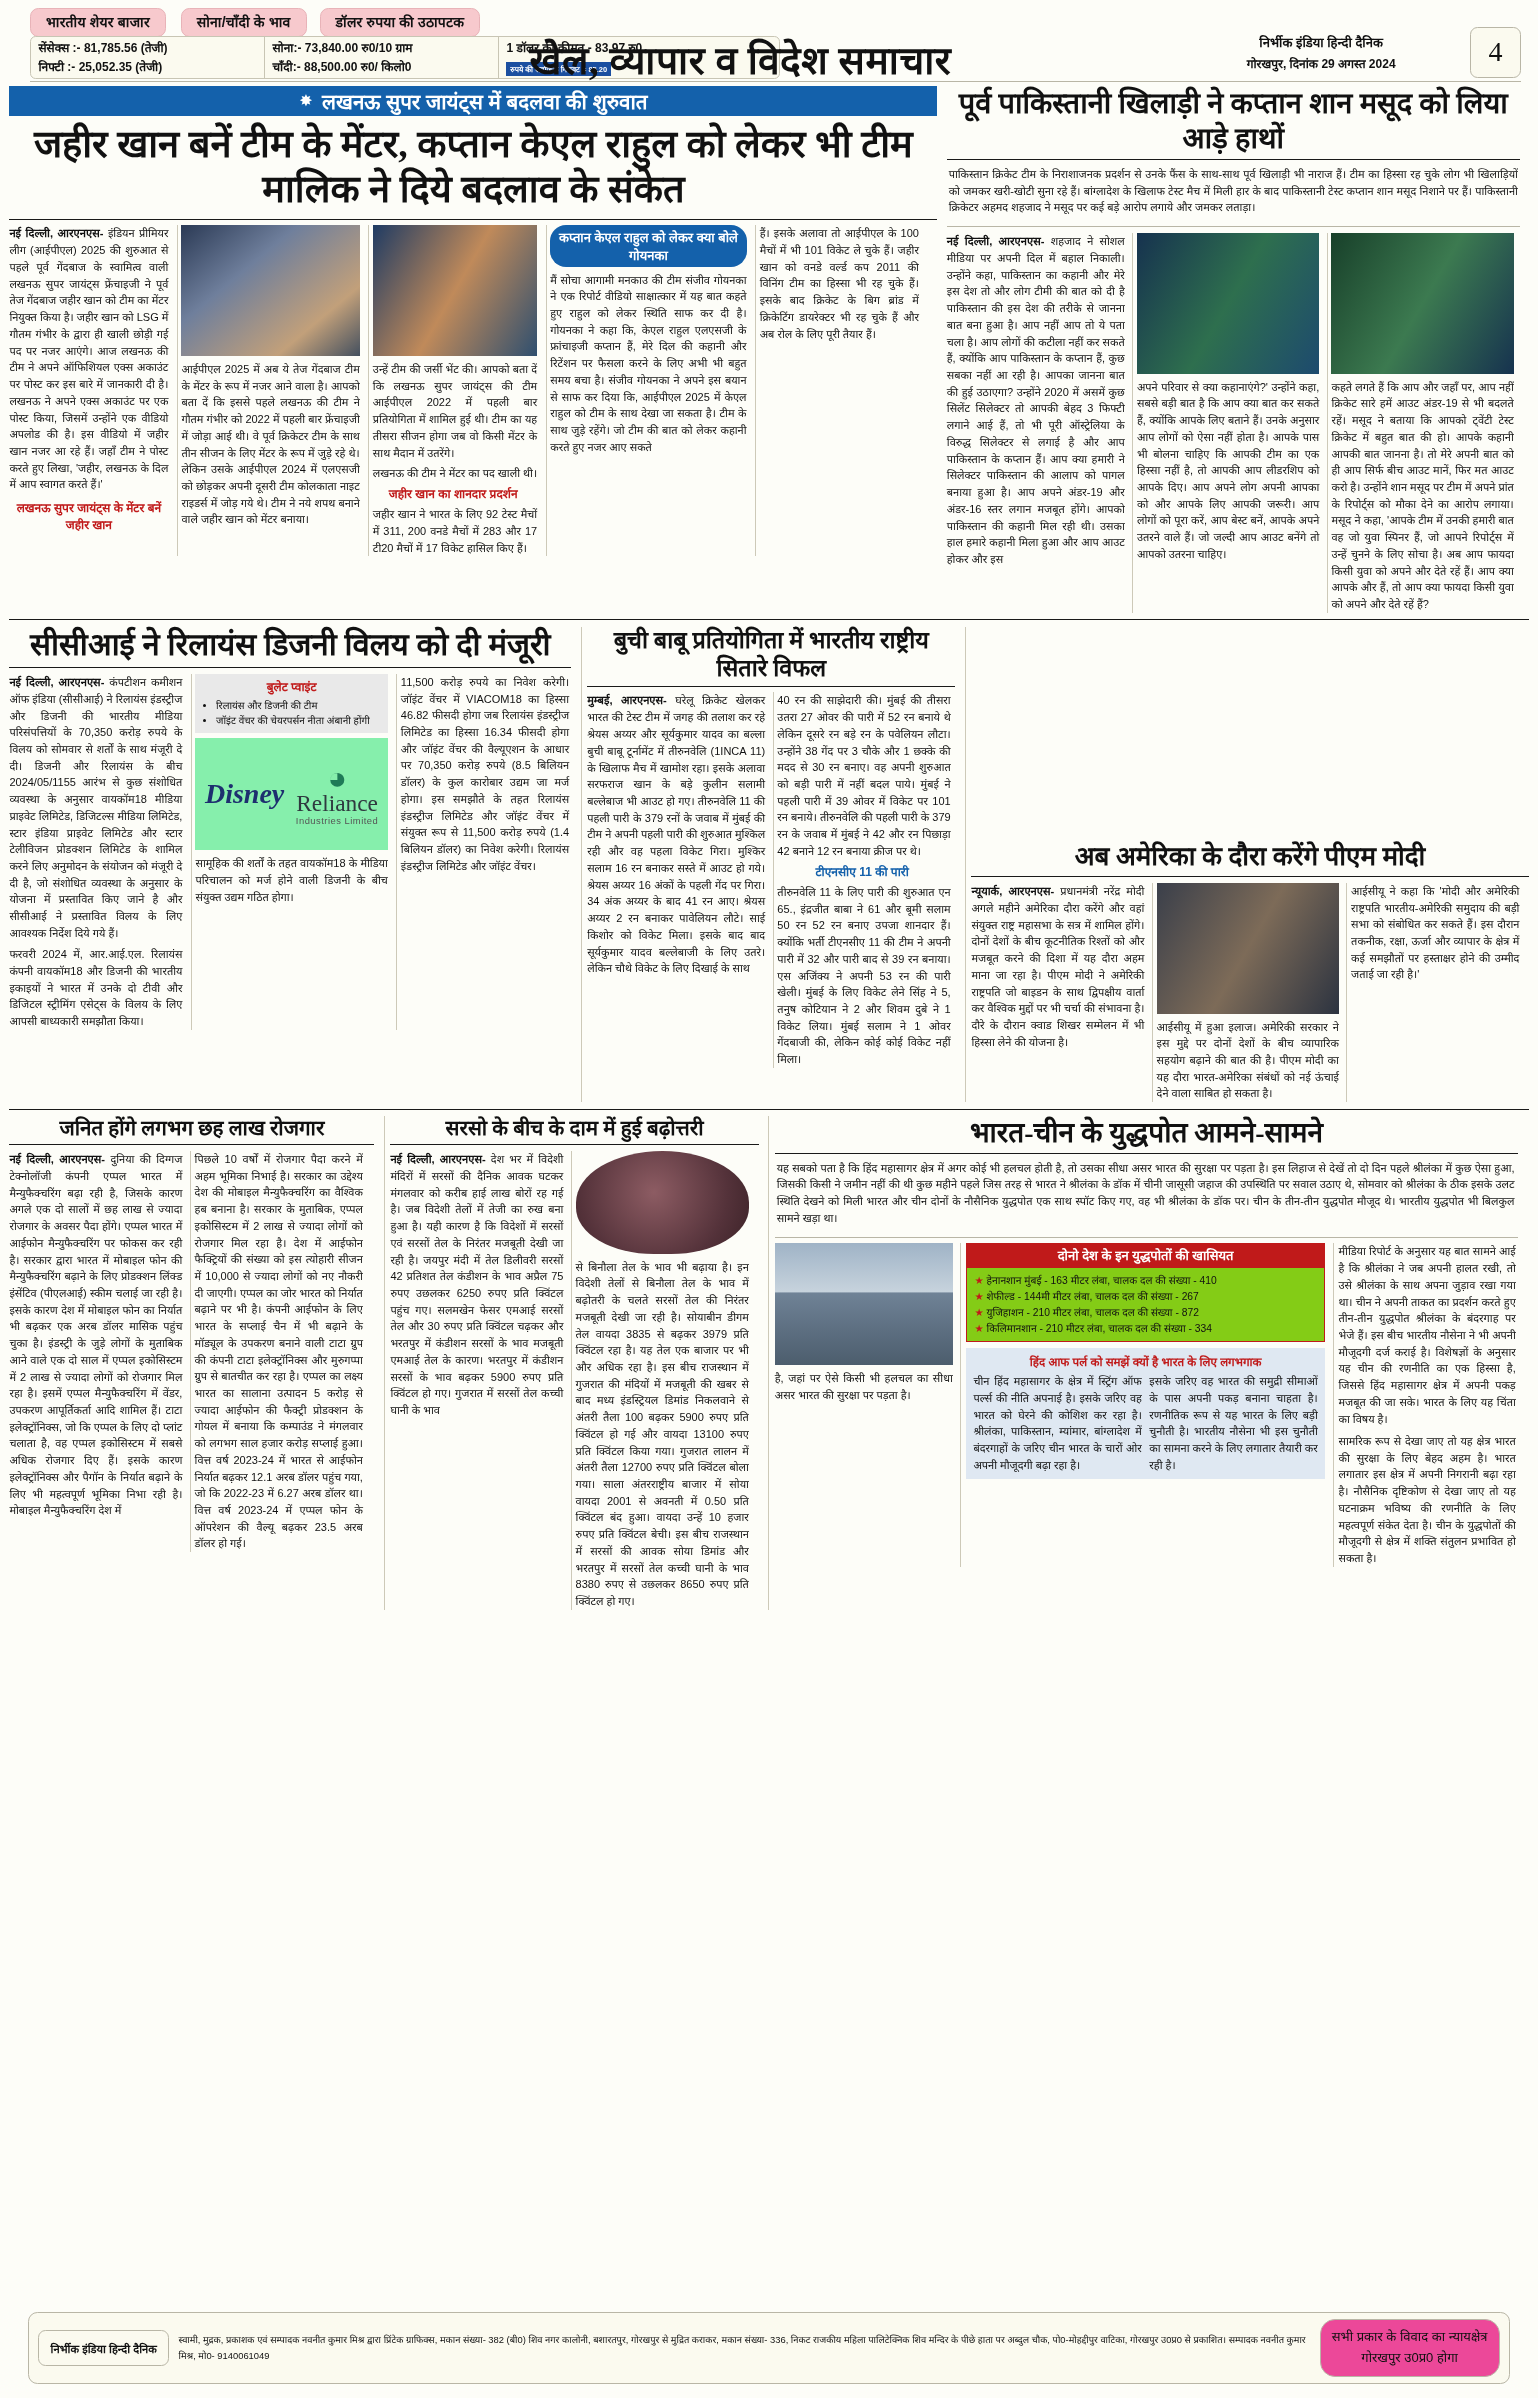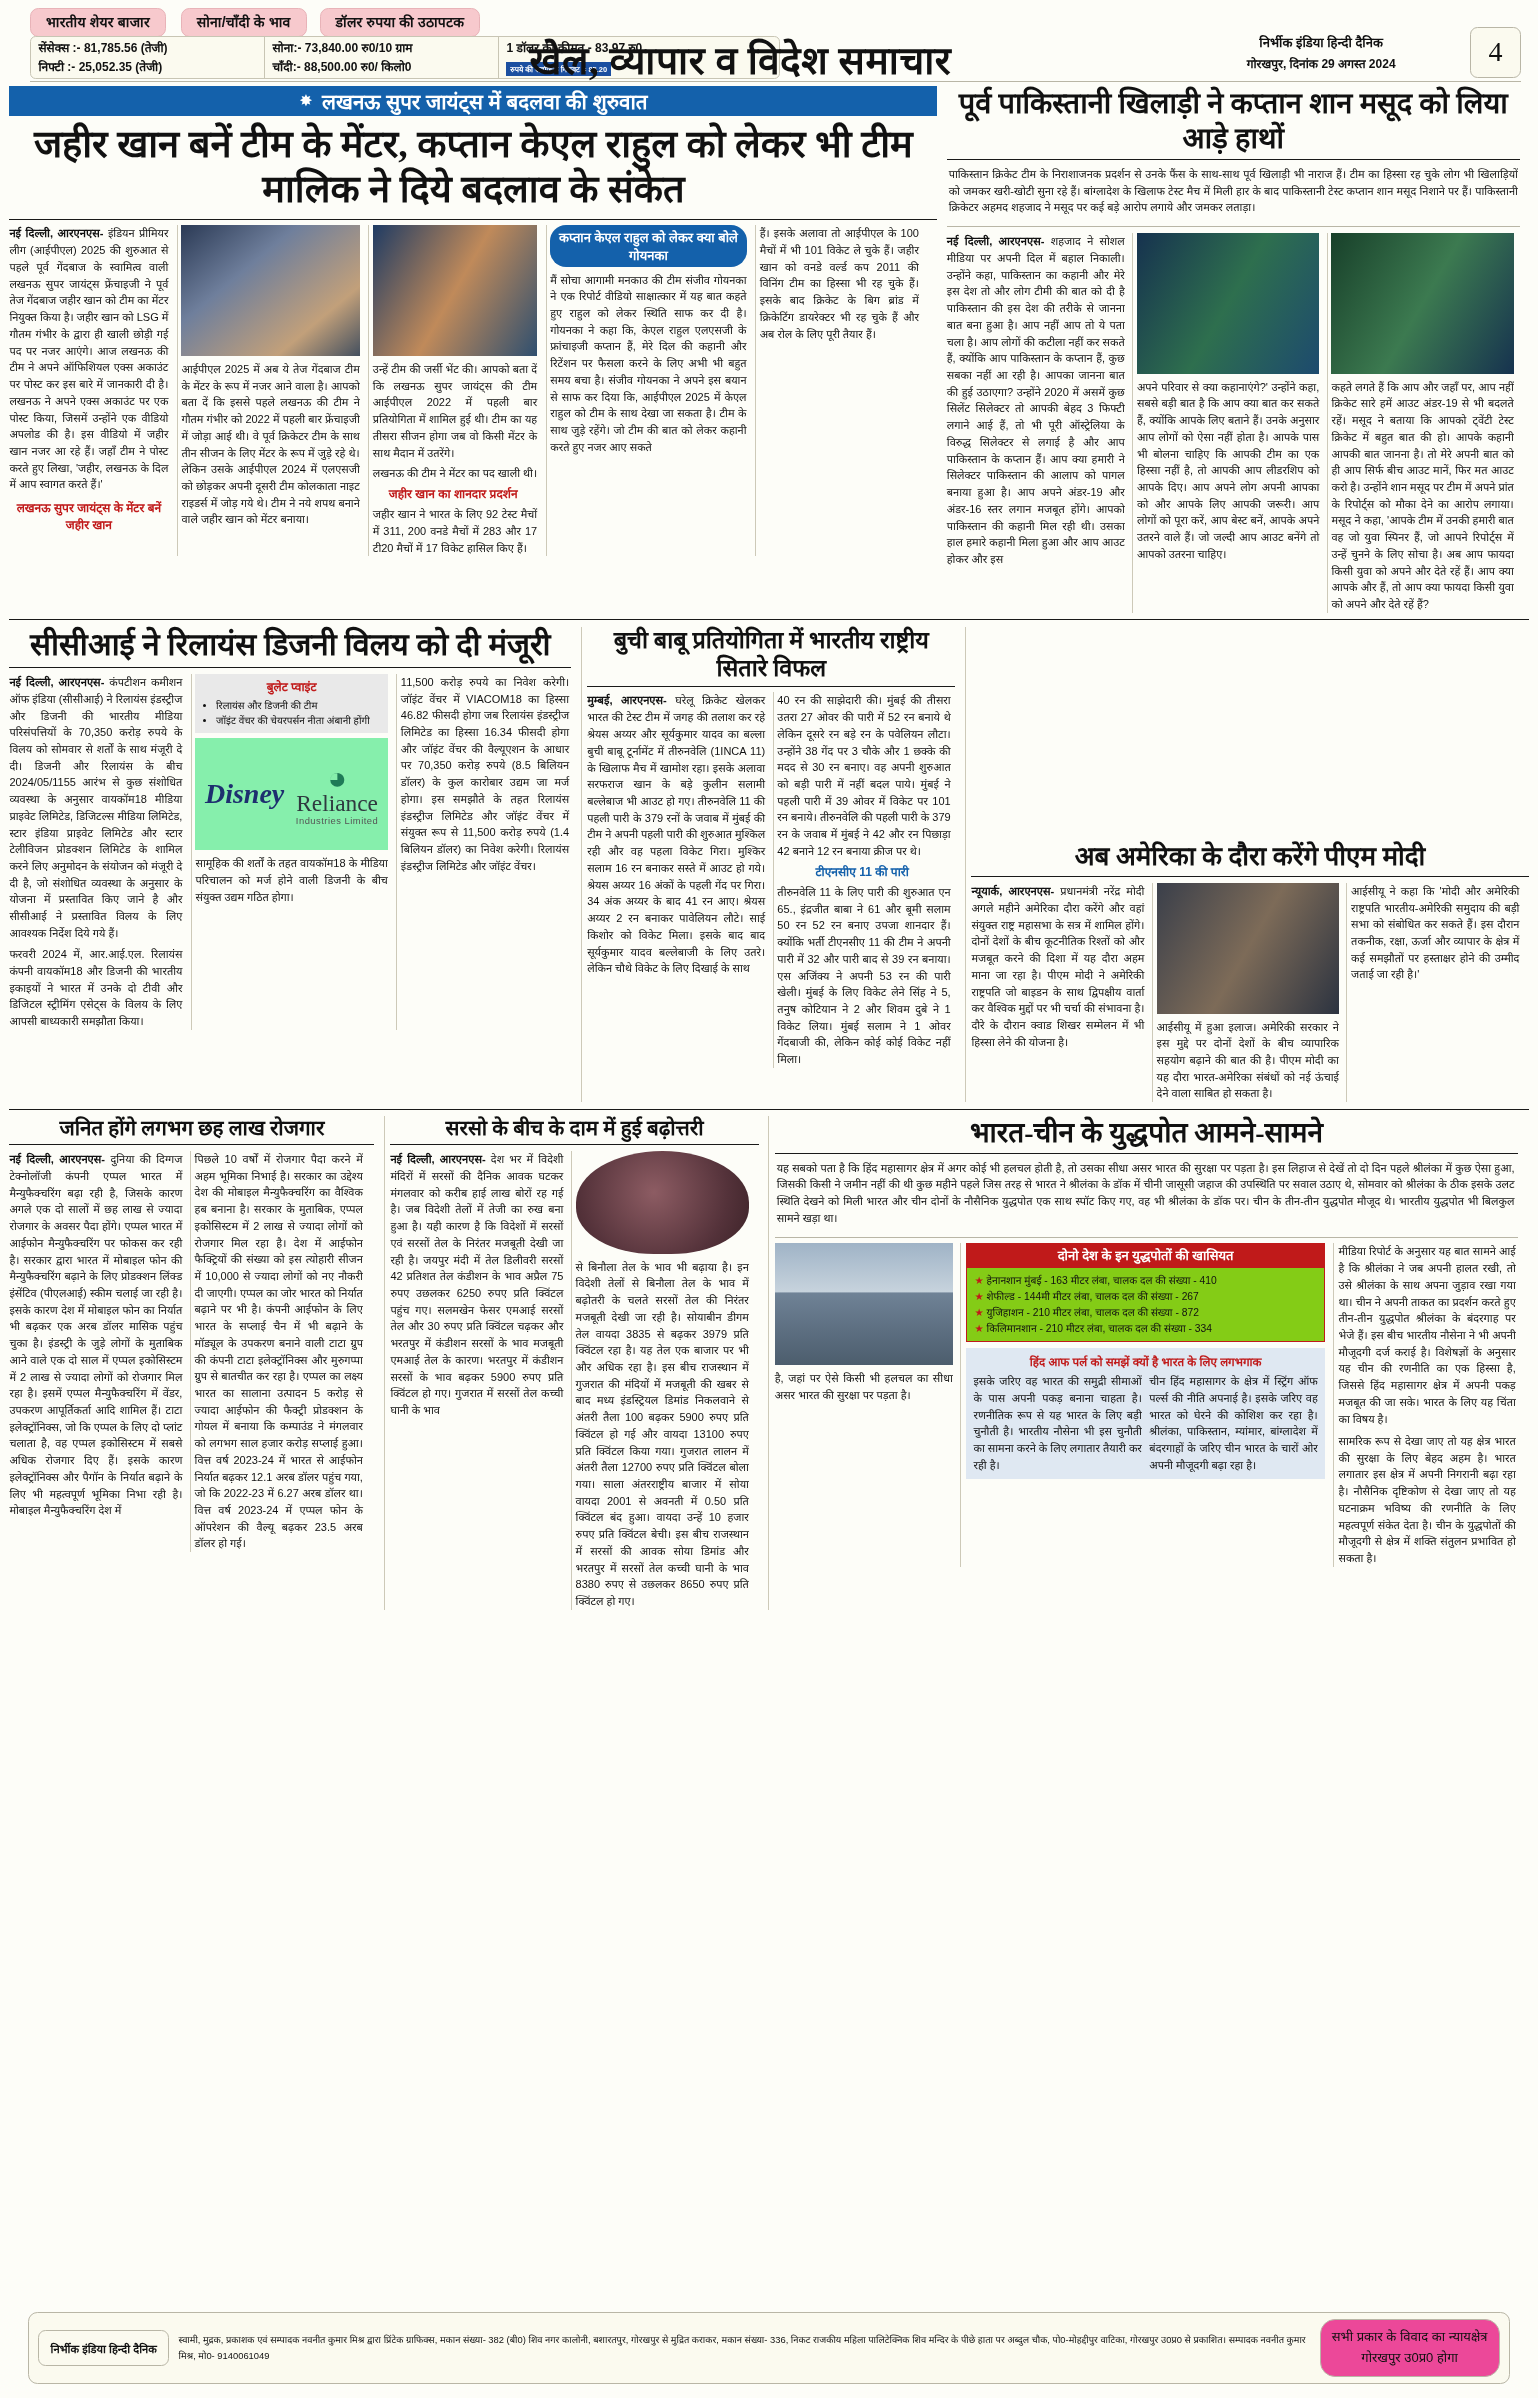--- a/index.html
+++ b/index.html
@@ -423,22 +423,22 @@
             <ul style="margin:0; padding:0;">
               <li>हेनानशान मुंबई - 163 मीटर लंबा, चालक दल की संख्या - 410</li>
               <li>शेफील्ड - 144मी मीटर लंबा, चालक दल की संख्या - 267</li>
               <li>युजिहाशन - 210 मीटर लंबा, चालक दल की संख्या - 872</li>
               <li>किलिमानशान - 210 मीटर लंबा, चालक दल की संख्या - 334</li>
             </ul>
           </div>
           <div class="tint-box" style="margin-left:4.7px;">
             <div class="tint-head">हिंद आफ पर्ल को समझें क्यों है भारत के लिए लगभगाक</div>
             <div style="display:flex; gap:7.5px; margin-top:3.7px;">
+              <div class="body-col" style="width:50%;">चीन हिंद महासागर के क्षेत्र में स्ट्रिंग ऑफ पर्ल्स की नीति अपनाई है। इसके जरिए वह भारत को घेरने की कोशिश कर रहा है। श्रीलंका, पाकिस्तान, म्यांमार, बांग्लादेश में बंदरगाहों के जरिए चीन भारत के चारों ओर अपनी मौजूदगी बढ़ा रहा है।</div>
               <div class="body-col" style="width:50%;">इसके जरिए वह भारत की समुद्री सीमाओं के पास अपनी पकड़ बनाना चाहता है। रणनीतिक रूप से यह भारत के लिए बड़ी चुनौती है। भारतीय नौसेना भी इस चुनौती का सामना करने के लिए लगातार तैयारी कर रही है।</div>
-              <div class="body-col" style="width:50%;">चीन हिंद महासागर के क्षेत्र में स्ट्रिंग ऑफ पर्ल्स की नीति अपनाई है। इसके जरिए वह भारत को घेरने की कोशिश कर रहा है। श्रीलंका, पाकिस्तान, म्यांमार, बांग्लादेश में बंदरगाहों के जरिए चीन भारत के चारों ओर अपनी मौजूदगी बढ़ा रहा है।</div>
             </div>
           </div>
         </div>
 
         <div style="width:183px;" class="col-gap">
           <div class="body-col" style="padding-left:4.7px;">मीडिया रिपोर्ट के अनुसार यह बात सामने आई है कि श्रीलंका ने जब अपनी हालत रखी, तो उसे श्रीलंका के साथ अपना जुड़ाव रखा गया था। चीन ने अपनी ताकत का प्रदर्शन करते हुए तीन-तीन युद्धपोत श्रीलंका के बंदरगाह पर भेजे हैं। इस बीच भारतीय नौसेना ने भी अपनी मौजूदगी दर्ज कराई है। विशेषज्ञों के अनुसार यह चीन की रणनीति का एक हिस्सा है, जिससे हिंद महासागर क्षेत्र में अपनी पकड़ मजबूत की जा सके। भारत के लिए यह चिंता का विषय है।</div>
           <div class="body-col" style="padding-left:4.7px; margin-top:5.6px;">सामरिक रूप से देखा जाए तो यह क्षेत्र भारत की सुरक्षा के लिए बेहद अहम है। भारत लगातार इस क्षेत्र में अपनी निगरानी बढ़ा रहा है। नौसैनिक दृष्टिकोण से देखा जाए तो यह घटनाक्रम भविष्य की रणनीति के लिए महत्वपूर्ण संकेत देता है। चीन के युद्धपोतों की मौजूदगी से क्षेत्र में शक्ति संतुलन प्रभावित हो सकता है।</div>
         </div>
       </div>
     </div>

